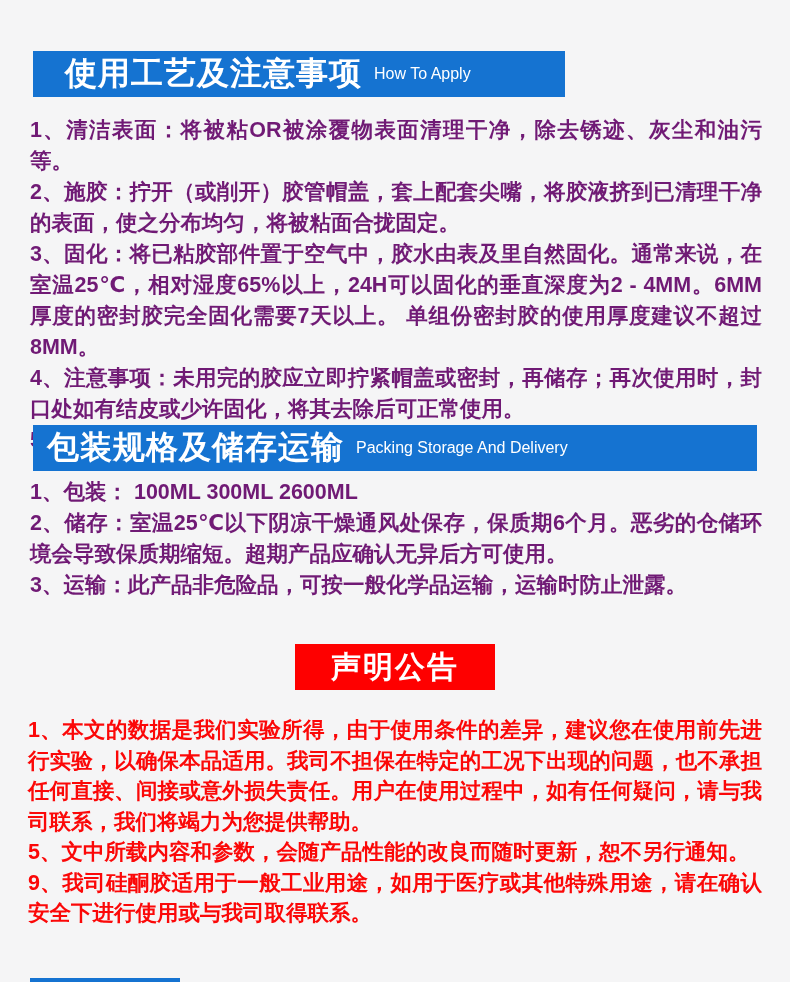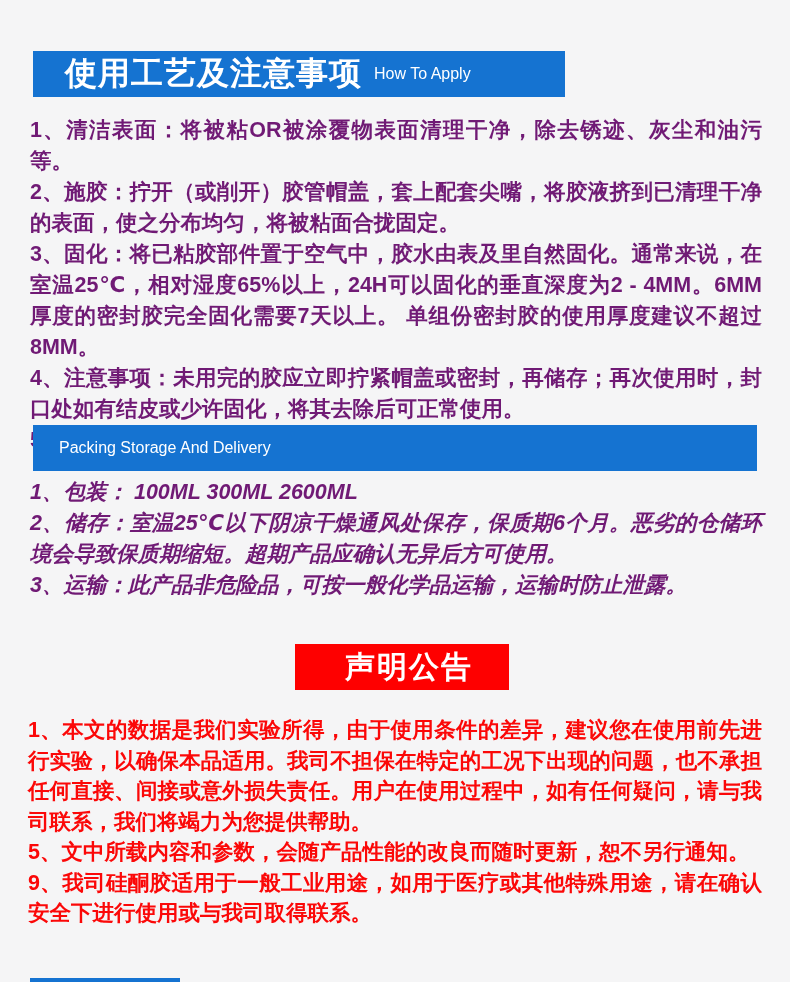--- a/index.html
+++ b/index.html
@@ -35,30 +35,29 @@
   .body-block{
     position:absolute;
     color:#701a75;
     font-size:21.5px;
     line-height:31px;
     font-weight:600;
     text-align:justify;
   }
   .body-block p{margin:0;}
   .block-apply{left:30px;top:115px;width:732px;}
-  .block-packing{left:30px;top:477px;width:732px;font-style:italic;}
+  .block-packing{left:30px;top:477px;width:732px;}
   .notice-box{
     position:absolute;
     left:295px;top:644px;width:200px;height:46px;
     background:#fe0000;
     color:#ffffff;
     display:flex;align-items:center;justify-content:center;
     font-size:30px;font-weight:bold;
     letter-spacing:2px;
-    padding-left:14px;
   }
   .block-notice{
     left:28px;top:715px;width:734px;
     color:#fb0808;
     line-height:30.5px;
   }
   .partial-bar{
     position:absolute;
     left:30px;top:978px;width:150px;height:4px;
     background:#1573d1;
@@ -76,20 +75,21 @@
 
   <div class="body-block block-apply">
     <p>1、清洁表面：将被粘OR被涂覆物表面清理干净，除去锈迹、灰尘和油污等。</p>
     <p>2、施胶：拧开（或削开）胶管帽盖，套上配套尖嘴，将胶液挤到已清理干净的表面，使之分布均匀，将被粘面合拢固定。</p>
     <p>3、固化：将已粘胶部件置于空气中，胶水由表及里自然固化。通常来说，在室温25℃，相对湿度65%以上，24H可以固化的垂直深度为2 - 4MM。6MM厚度的密封胶完全固化需要7天以上。 单组份密封胶的使用厚度建议不超过8MM。</p>
     <p>4、注意事项：未用完的胶应立即拧紧帽盖或密封，再储存；再次使用时，封口处如有结皮或少许固化，将其去除后可正常使用。</p>
     <p>5、特别注意：远离儿童存放，若不慎入眼，立即就医。</p>
   </div>
 
   <div class="section-header header-packing">
+    <span class="zh">包装规格及储存运输</span>
     <span class="en">Packing  Storage And Delivery</span>
   </div>
 
   <div class="body-block block-packing">
     <p>1、包装： 100ML  300ML  2600ML</p>
     <p>2、储存：室温25℃以下阴凉干燥通风处保存，保质期6个月。恶劣的仓储环境会导致保质期缩短。超期产品应确认无异后方可使用。</p>
     <p>3、运输：此产品非危险品，可按一般化学品运输，运输时防止泄露。</p>
   </div>
 
   <div class="notice-box">

